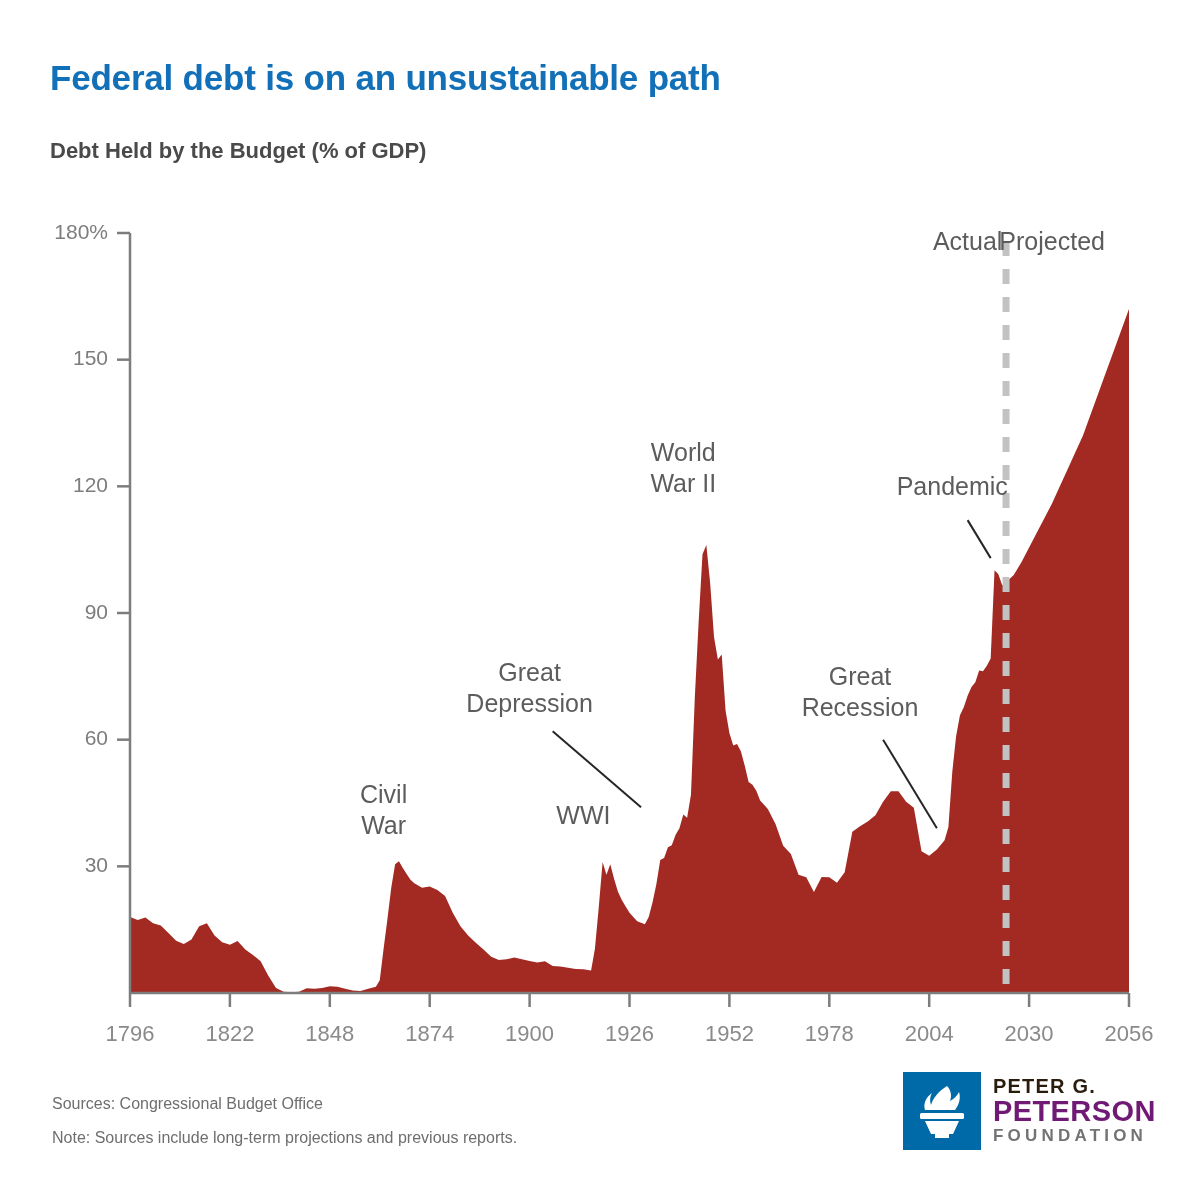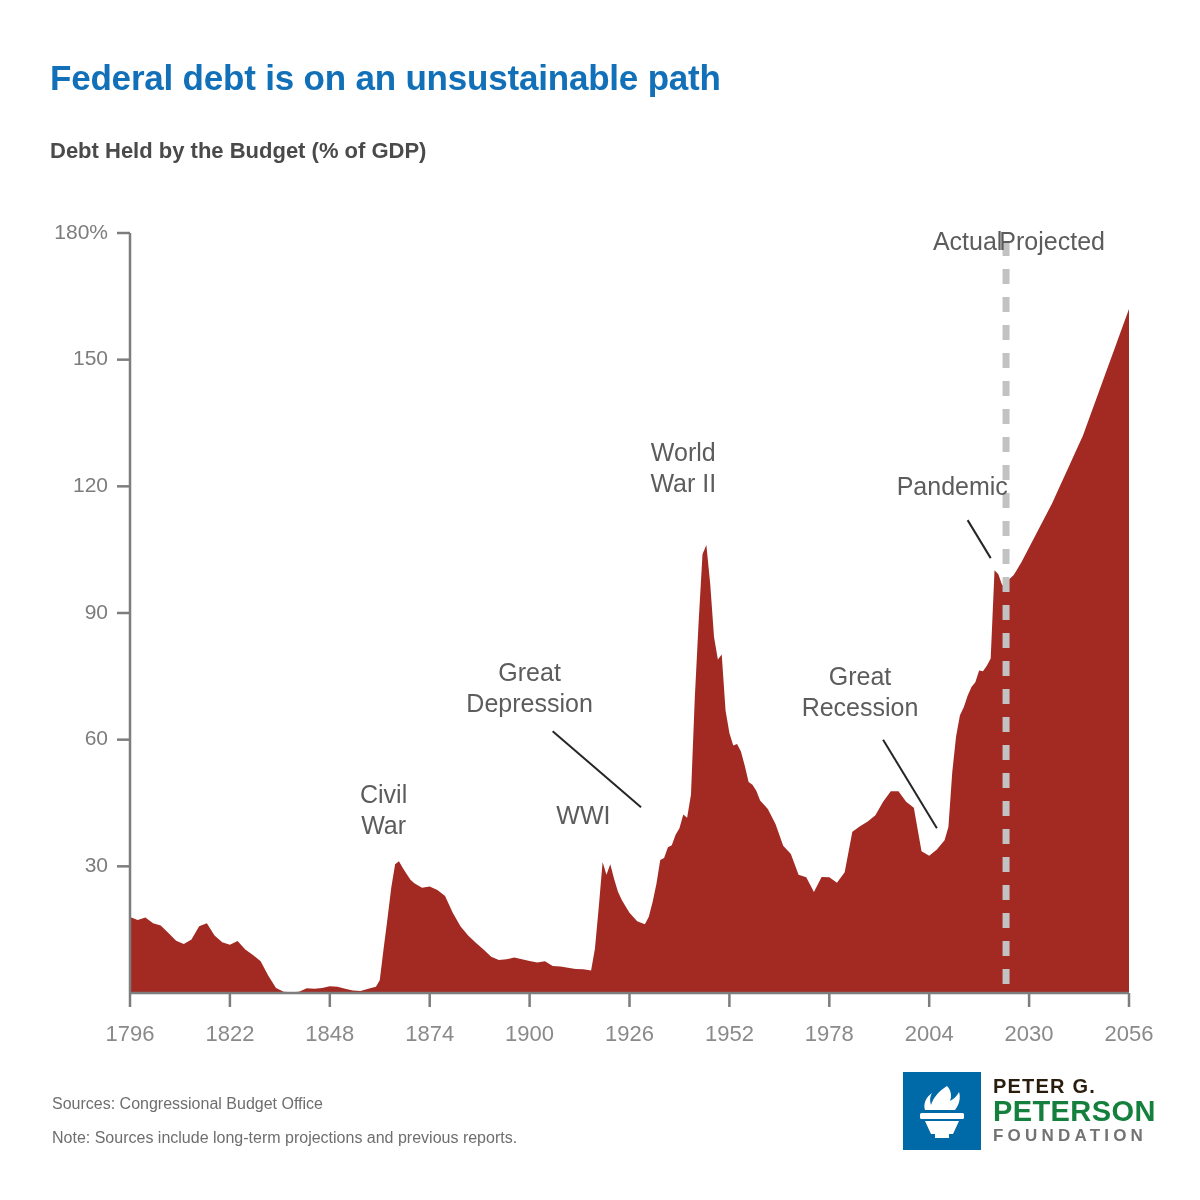--- a/index.html
+++ b/index.html
@@ -100,21 +100,21 @@
   .logo-l1 {
     font-size: 20px;
     font-weight: bold;
     color: #2b1d0e;
     letter-spacing: 1.2px;
     line-height: 1.05;
   }
   .logo-l2 {
     font-size: 29px;
     font-weight: bold;
-    color: #15803d;
+    color: #701a75;
     letter-spacing: 0.4px;
     line-height: 1.02;
     text-align: right;
   }
   .logo-l3 {
     font-size: 17px;
     font-weight: bold;
     color: #737373;
     letter-spacing: 4.2px;
     line-height: 1.1;

